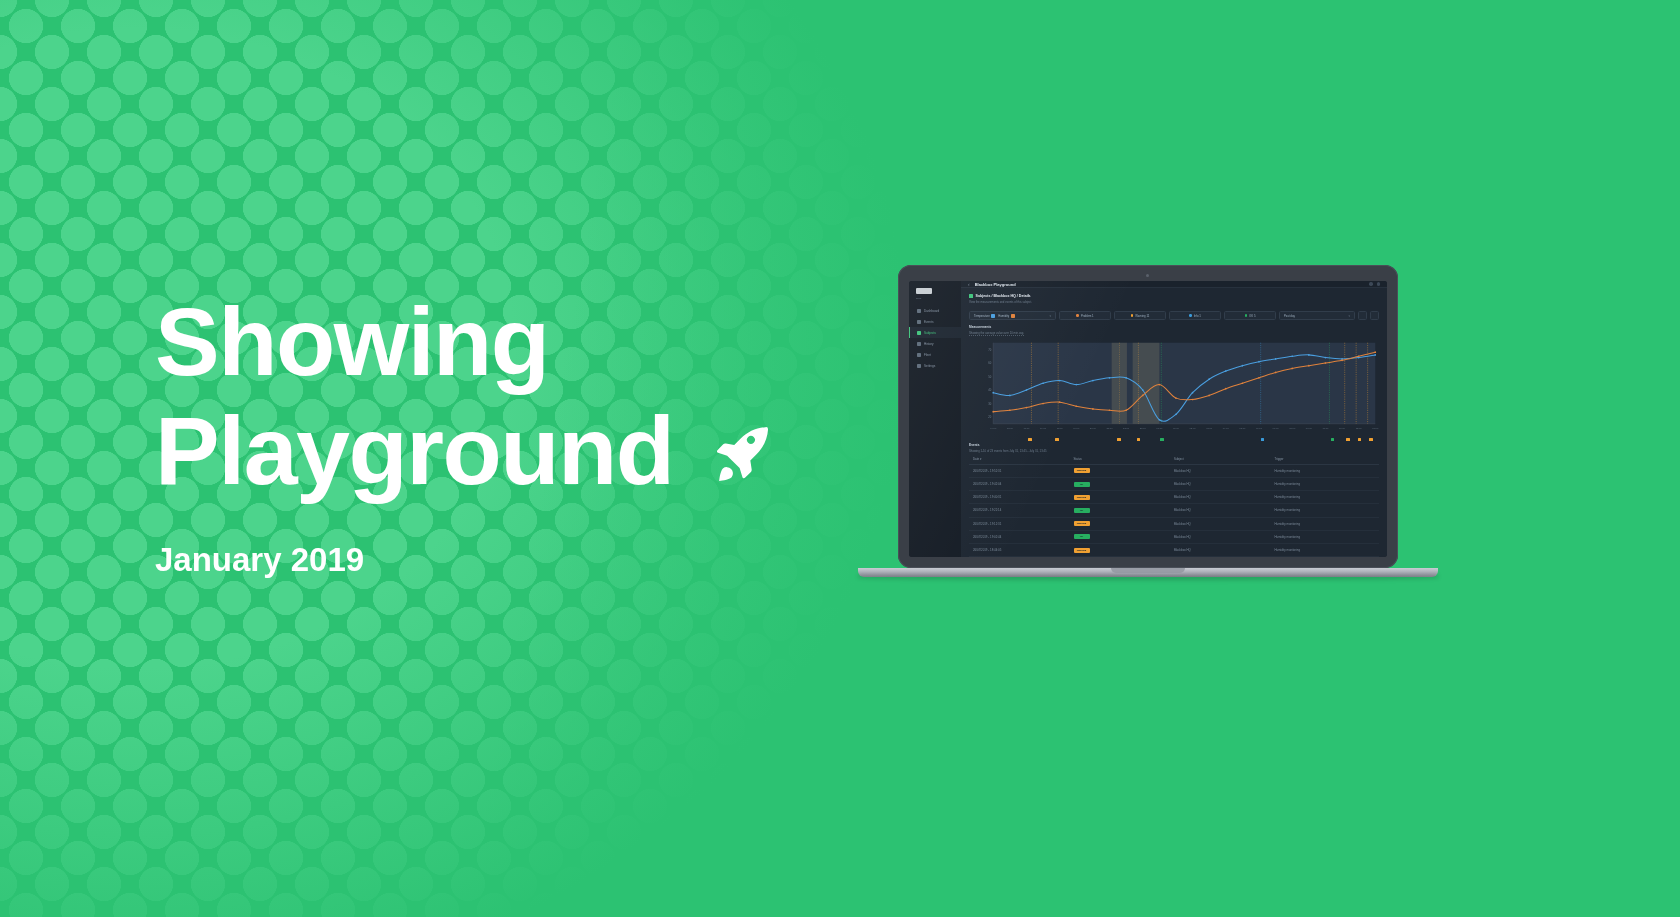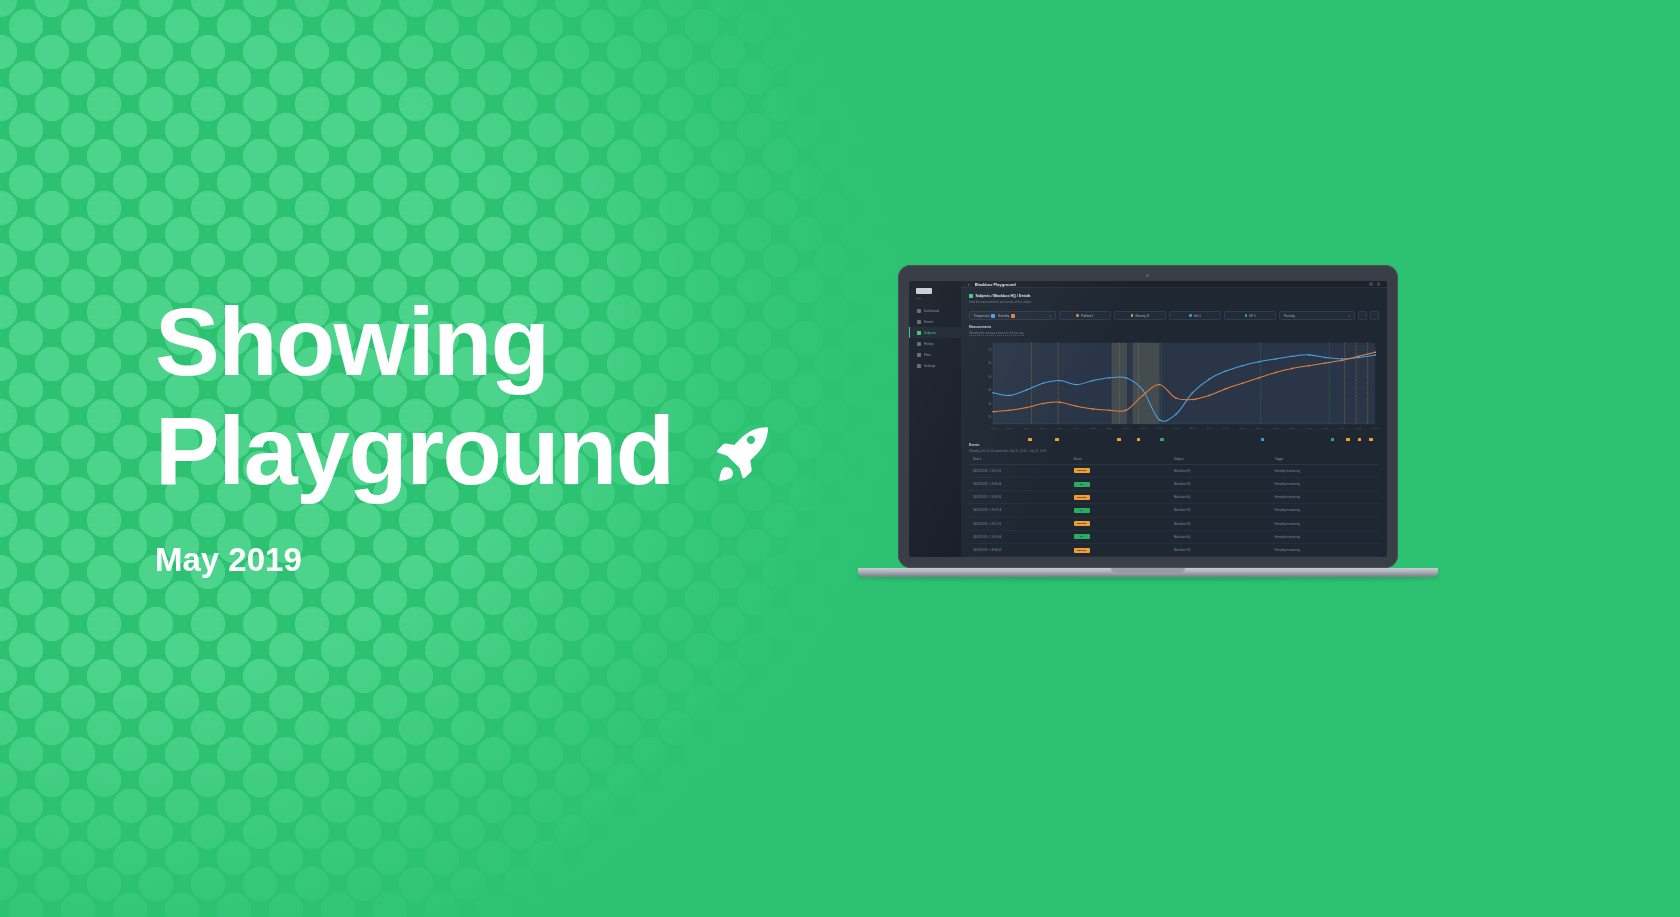--- a/index.html
+++ b/index.html
@@ -178,21 +178,21 @@
     <div class="title-line">
       <span class="hl">Playground</span>
       <svg id="rocket-icon" viewBox="0 0 64 64">
         <g fill="#ffffff">
           <path d="M52.5 7.5c-8.5.6-16.6 4.3-22.6 10.3L24 23.7l-7.6-1.2a3 3 0 0 0-2.7.9l-5.1 5.2a1.4 1.4 0 0 0 .6 2.3l8.3 2.6 11.4 11.4 2.6 8.3a1.4 1.4 0 0 0 2.3.6l5.2-5.1a3 3 0 0 0 .9-2.7L38.7 38l5.9-5.9c6-6 9.7-14.1 10.3-22.6a2 2 0 0 0-2.4-2zM41.8 21.6a3.6 3.6 0 1 1-5.1-5.1 3.6 3.6 0 0 1 5.1 5.1z"></path>
           <path d="M13.6 45.2c-2.6 2.6-3.4 11.4-3.4 11.4s8.8-.8 11.4-3.4a5.7 5.7 0 0 0-8-8z"></path>
         </g>
       </svg>
     </div>
   </div>
-  <div id="subtitle">May 2019</div>
+  <div id="subtitle">January 2019</div>
 </div>
 
 <div id="laptop">
   <div id="lid">
     <div id="camera"></div>
     <div id="screen">
 
       <div id="app">
 
         <div id="sidebar">

